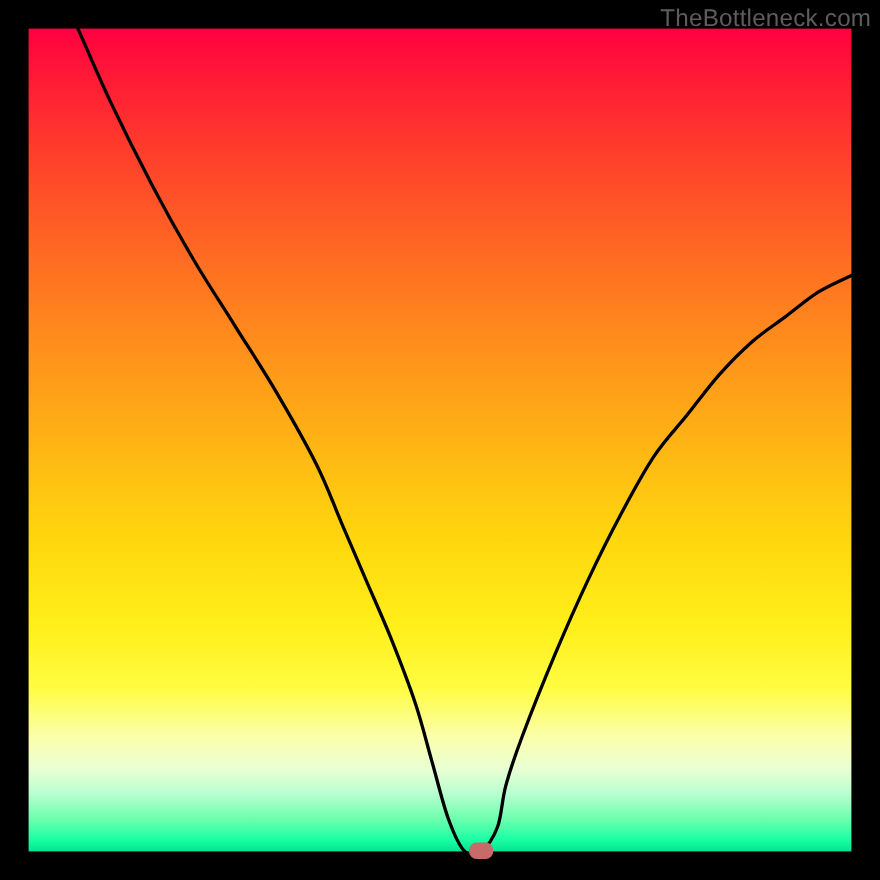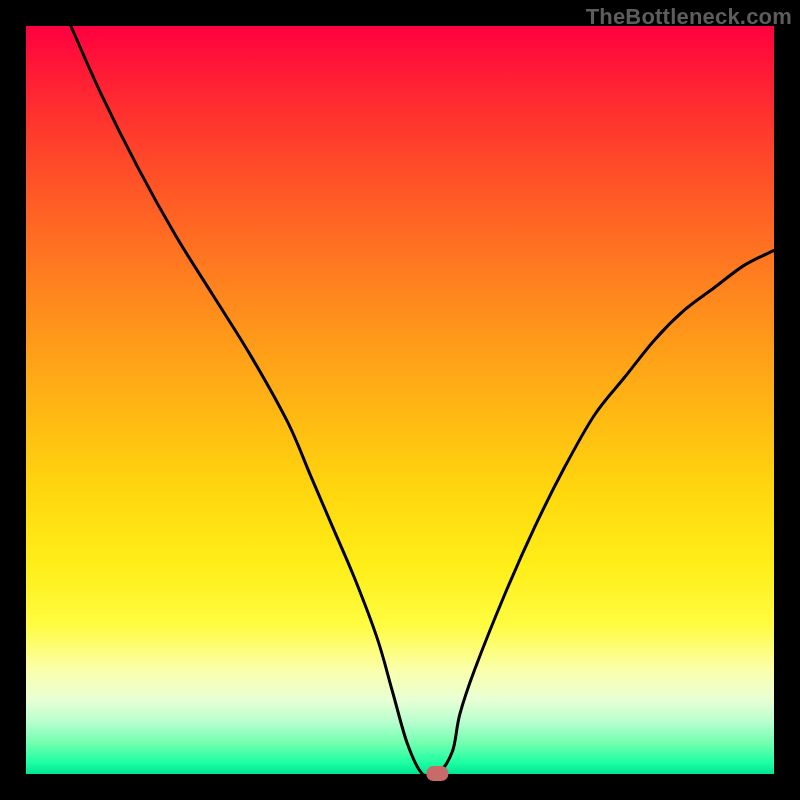--- a/index.html
+++ b/index.html
@@ -41,21 +41,21 @@
       #1dffa3 98.5%,
       #00e593 100%
     );
   }
   .watermark {
     position: absolute;
     top: 4px;
     right: 8px;
     color: #5d5d5d;
     font-size: 22px;
-    font-weight: 700;
+    font-weight: 400;
     letter-spacing: 0.2px;
     user-select: none;
   }
   svg.curve {
     position: absolute;
     left: 0;
     top: 0;
     pointer-events: none;
   }
 </style>

